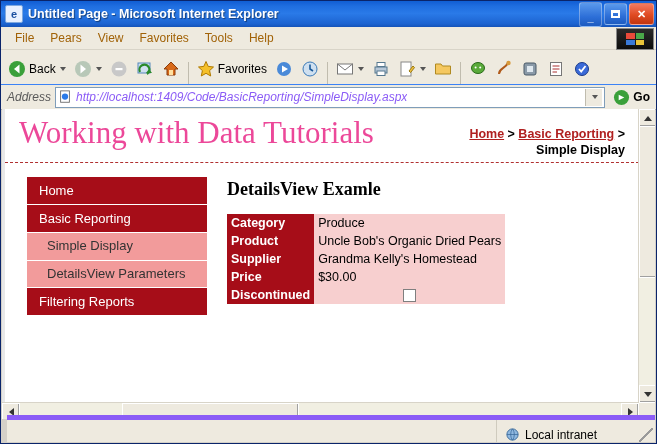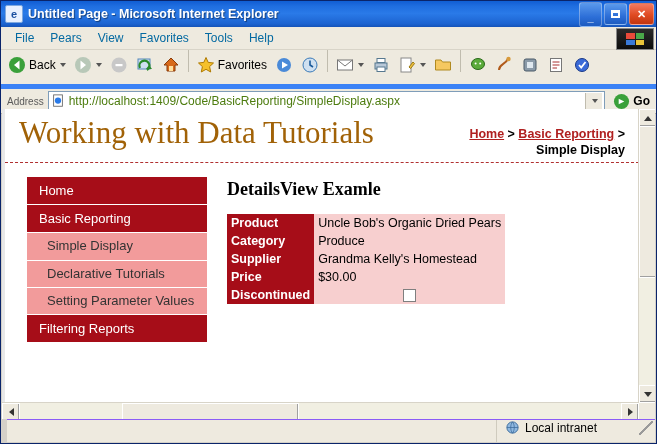--- a/index.html
+++ b/index.html
@@ -50,63 +50,63 @@
     width:23px;
   }
   
   .menubar{
     height:22px;background:#eeeadf;
     display:flex;align-items:center;
     border-bottom:1px solid #d8d4c8;
     position:relative;
   }
   .menubar .items{display:flex;padding-left:6px;}
-  .menu-item{padding:3px 8px;color:#0369a1;font-size:12px;}
+  .menu-item{padding:3px 8px;color:#a16207;font-size:12px;}
   .menu-logo{
     position:absolute;right:2px;top:1px;
     width:36px;height:20px;
     background:linear-gradient(to bottom,#2b2b2b,#0d0d0d);
     border:1px solid #888;
     display:flex;align-items:center;justify-content:center;
   }
   .menu-logo .flag{
     width:18px;height:12px;
     display:grid;grid-template-columns:1fr 1fr;grid-template-rows:1fr 1fr;
     gap:1px;
   }
   .menu-logo .flag i{display:block;}
   
   .toolbar{
     height:34px;background:#eeeadf;
-    display:flex;align-items:flex-start;
-    border-bottom:5px solid #3b82f6;
+    display:flex;align-items:flex-end;
+    border-bottom:1px solid #3b82f6;
     padding-left:4px;
     gap:2px;
   }
   .tbi{display:flex;align-items:center;gap:3px;padding:2px 3px;height:26px;}
   .tbi span.lbl{font-size:12px;}
   .sep{width:1px;height:22px;background:#c0bcae;margin:0 3px;}
   .arrow-dn{
     width:0;height:0;border-left:3px solid transparent;border-right:3px solid transparent;
     border-top:4px solid #555;margin-left:1px;
   }
   .icon16{width:18px;height:18px;display:block;}
   
   .addressbar{
     height:24px;background:#eeeadf;
     display:flex;align-items:center;
     border-bottom:1px solid #b5b1a4;
     padding:0 2px 0 6px;gap:4px;
   }
-  .addr-label{color:#5a5a5a;font-size:10px;}
+  .addr-label{color:#5a5a5a;font-size:12px;font-style:italic;}
   .addr-box{
     flex:1;height:19px;background:#fff;border:1px solid #7f9db9;
     display:flex;align-items:center;gap:4px;padding:0 2px;
   }
-  .addr-box .url{font-size:12px;color:#4d7c0f;white-space:nowrap;overflow:hidden;}
+  .addr-box .url{font-size:12px;color:#8b5cf6;white-space:nowrap;overflow:hidden;font-style:italic;}
   .addr-drop{
     width:16px;height:17px;background:#eeeadf;border-left:1px solid #c0bcae;
     display:flex;align-items:center;justify-content:center;
   }
   .go-btn{display:flex;align-items:center;gap:3px;padding:0 4px;font-weight:bold;}
   
   .viewport{
     position:absolute;left:1px;top:108px;right:1px;bottom:24px;
     background:#fff;
     overflow:hidden;
@@ -118,21 +118,21 @@
   }
   .page-inner{position:relative;width:100%;height:100%;}
   
   .page-head{
     display:flex;align-items:flex-start;justify-content:space-between;
     padding:6px 14px 4px 14px;
     border-bottom:1px dashed #b03030;
   }
   .site-title{
     font-family:"Liberation Serif",serif;
-    font-size:31px;color:#a16207;white-space:nowrap;
+    font-size:31px;color:#ec4899;white-space:nowrap;
     line-height:1.05;
     padding-top:2px;
   }
   .breadcrumb{
     font-size:12.5px;font-weight:bold;color:#000;
     text-align:right;padding-top:12px;max-width:230px;line-height:1.25;
   }
   .breadcrumb a{color:#b02020;text-decoration:underline;}
   
   .page-body{display:flex;padding-top:14px;}
@@ -189,22 +189,22 @@
     position:absolute;background:#eeeadf;border:1px solid #fff;
     box-shadow:inset -1px -1px 0 #a0a0a0;
   }
   .corner{
     position:absolute;right:0;bottom:0;width:16px;height:16px;background:#eeeadf;
   }
   .tri{width:0;height:0;}
   
   .statusbar{
     position:absolute;left:6px;right:1px;bottom:1px;height:22px;
-    background:#eeeadf;border-top:1px solid #8b5cf6;
-    display:flex;align-items:flex-start;font-size:12px;
+    background:#eeeadf;border-top:5px solid #8b5cf6;
+    display:flex;align-items:flex-end;font-size:12px;
   }
   .st-left{flex:1;padding-left:6px;border-right:1px solid #cfcbbe;height:100%;display:flex;align-items:center;}
   .st-right{width:150px;display:flex;align-items:center;gap:5px;padding-left:8px;}
   .grip{
     width:14px;height:14px;margin-left:auto;margin-right:2px;
     background:
       linear-gradient(135deg,transparent 45%,#9a9a9a 45%,#9a9a9a 55%,transparent 55%);
   }
 </style>
 </head>
@@ -392,37 +392,36 @@
             <div>Simple Display</div>
           </div>
         </div>
 
         <div class="page-body">
           <div class="sidebar">
             <div class="nav">
               <div class="nav-l1">Home</div>
               <div class="nav-l1">Basic Reporting</div>
               <div class="nav-l2">Simple Display</div>
-              <div class="nav-l2">Declarative Tutorials</div>
-              <div class="nav-l2">Setting Parameter Values</div>
+              <div class="nav-l2">DetailsView Parameters</div>
               <div class="nav-l1">Filtering Reports</div>
             </div>
           </div>
 
           <div class="content">
             <h2>DetailsView Examle</h2>
             <table class="dv">
               <tbody>
                   <tr>
+                <td class="dv-hdr">Category</td>
+                <td class="dv-val">Produce</td>
+              </tr>
+              <tr>
                 <td class="dv-hdr">Product</td>
                 <td class="dv-val">Uncle Bob's Organic Dried Pears</td>
-              </tr>
-              <tr>
-                <td class="dv-hdr">Category</td>
-                <td class="dv-val">Produce</td>
               </tr>
               <tr>
                 <td class="dv-hdr">Supplier</td>
                 <td class="dv-val">Grandma Kelly's Homestead</td>
               </tr>
               <tr>
                 <td class="dv-hdr">Price</td>
                 <td class="dv-val">$30.00</td>
               </tr>
               <tr>

